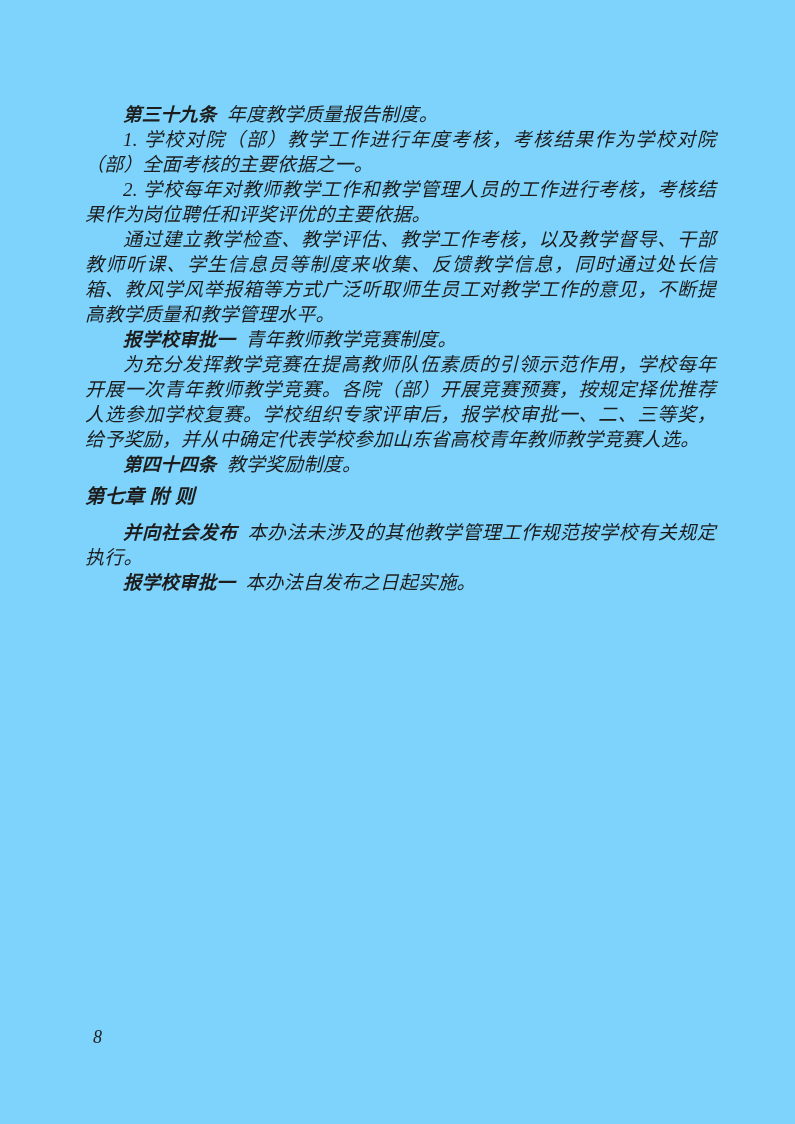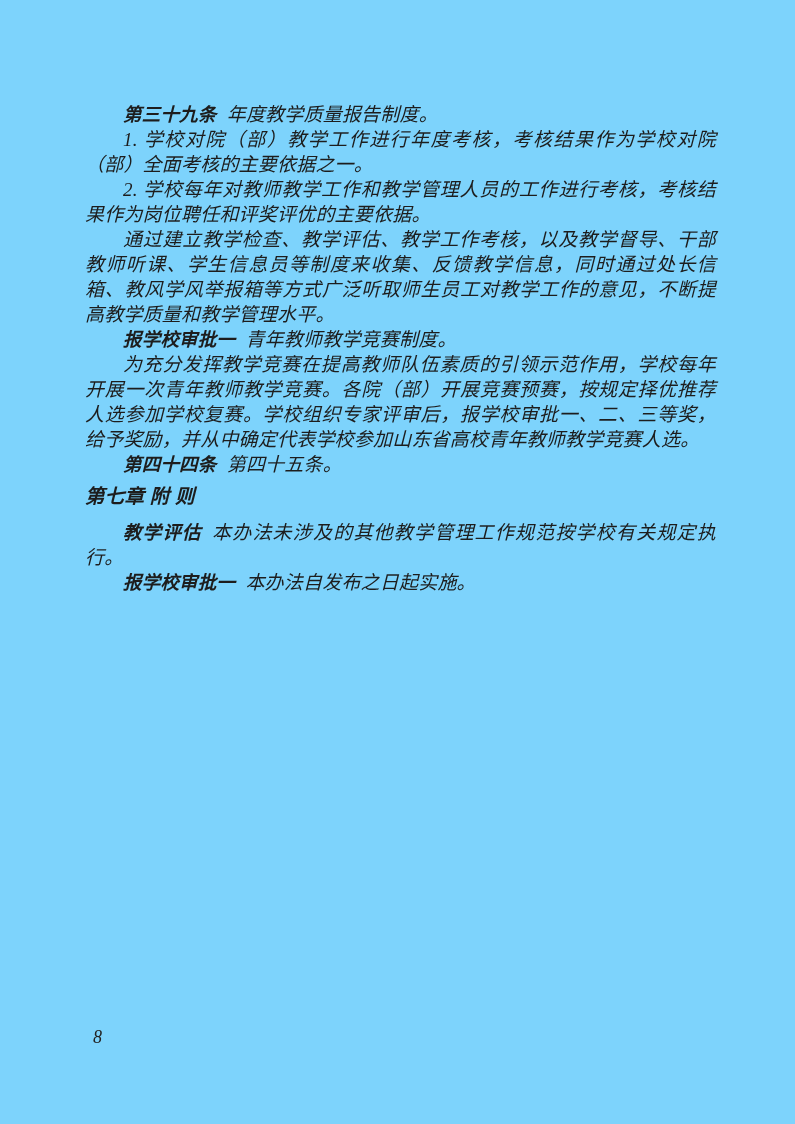--- a/index.html
+++ b/index.html
@@ -71,27 +71,27 @@
     <section>
       <p>通过建立教学检查、教学评估、教学工作考核，以及教学督导、干部教师听课、学生信息员等制度来收集、反馈教学信息，同时通过处长信箱、教风学风举报箱等方式广泛听取师生员工对教学工作的意见，不断提高教学质量和教学管理水平。</p>
     </section>
 
     <section>
       <p><span class="article-num">报学校审批一</span><span>青年教师教学竞赛制度。</span></p>
       <p>为充分发挥教学竞赛在提高教师队伍素质的引领示范作用，学校每年开展一次青年教师教学竞赛。各院（部）开展竞赛预赛，按规定择优推荐人选参加学校复赛。学校组织专家评审后，报学校审批一、二、三等奖，给予奖励，并从中确定代表学校参加山东省高校青年教师教学竞赛人选。</p>
     </section>
 
     <section>
-      <p><span class="article-num">第四十四条</span><span>第四十五条。</span></p>
+      <p><span class="article-num">第四十四条</span><span>教学奖励制度。</span></p>
     </section>
 
     <p class="chapter-heading">第七章 附 则</p>
 
     <section>
-      <p><span class="article-num">教学评估</span><span>本办法未涉及的其他教学管理工作规范按学校有关规定执行。</span></p>
+      <p><span class="article-num">并向社会发布</span><span>本办法未涉及的其他教学管理工作规范按学校有关规定执行。</span></p>
     </section>
 
     <section>
       <p><span class="article-num">报学校审批一</span><span>本办法自发布之日起实施。</span></p>
     </section>
 
   </main>
 
   <div class="page-number">8</div>
 </div>

